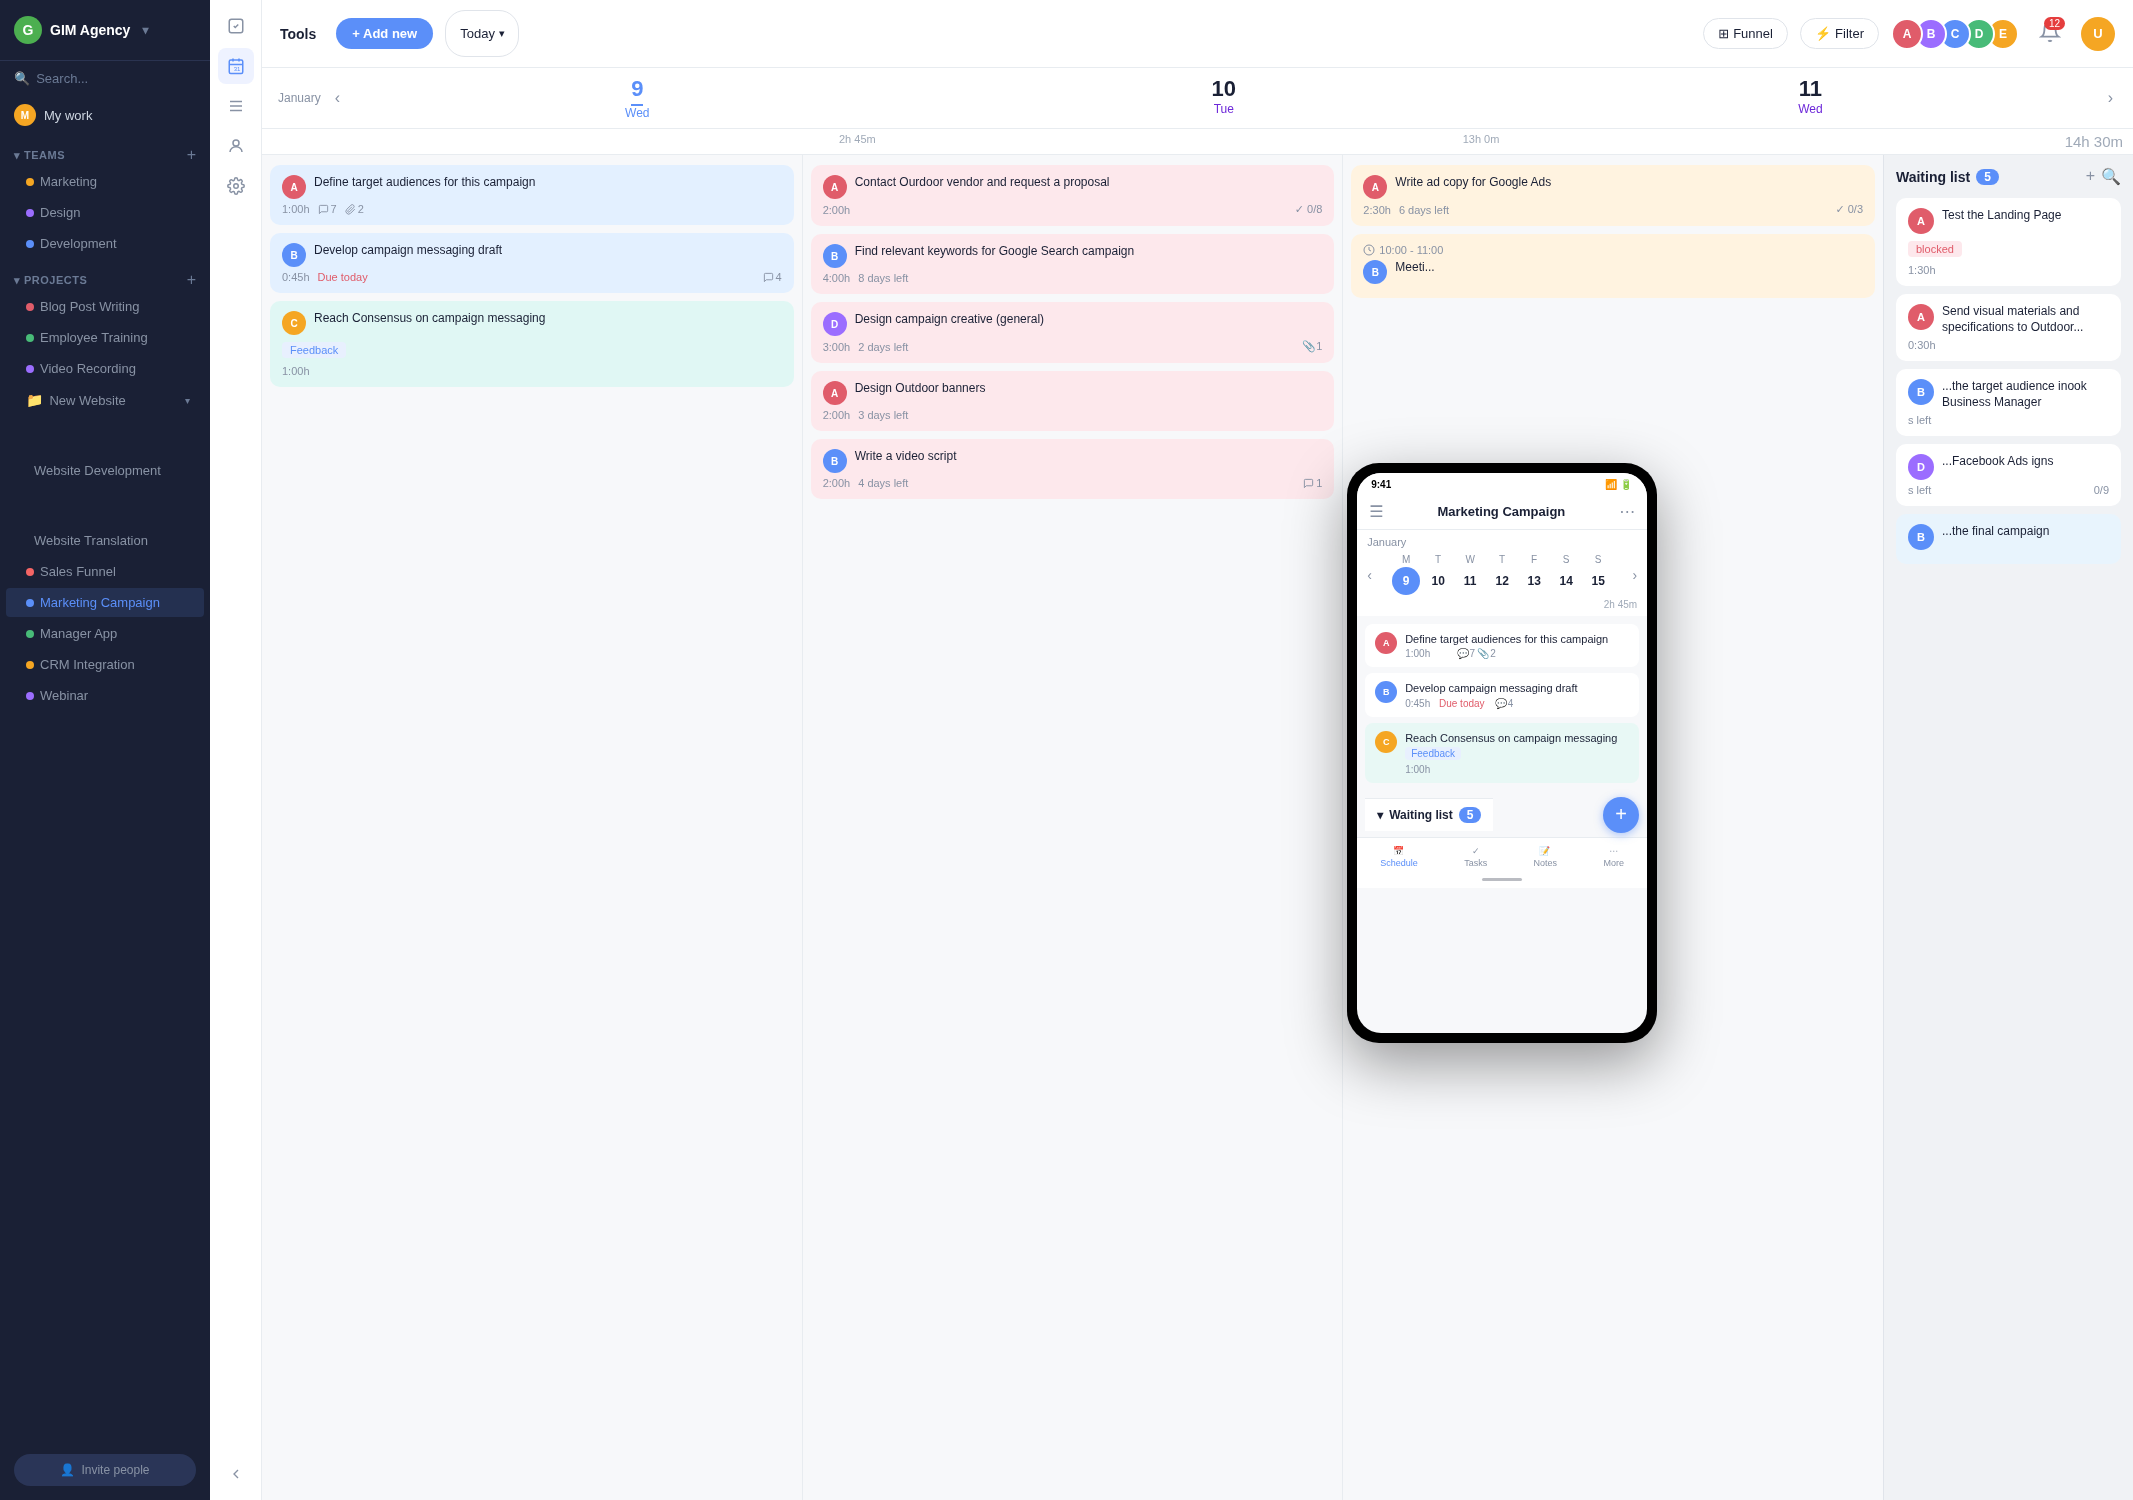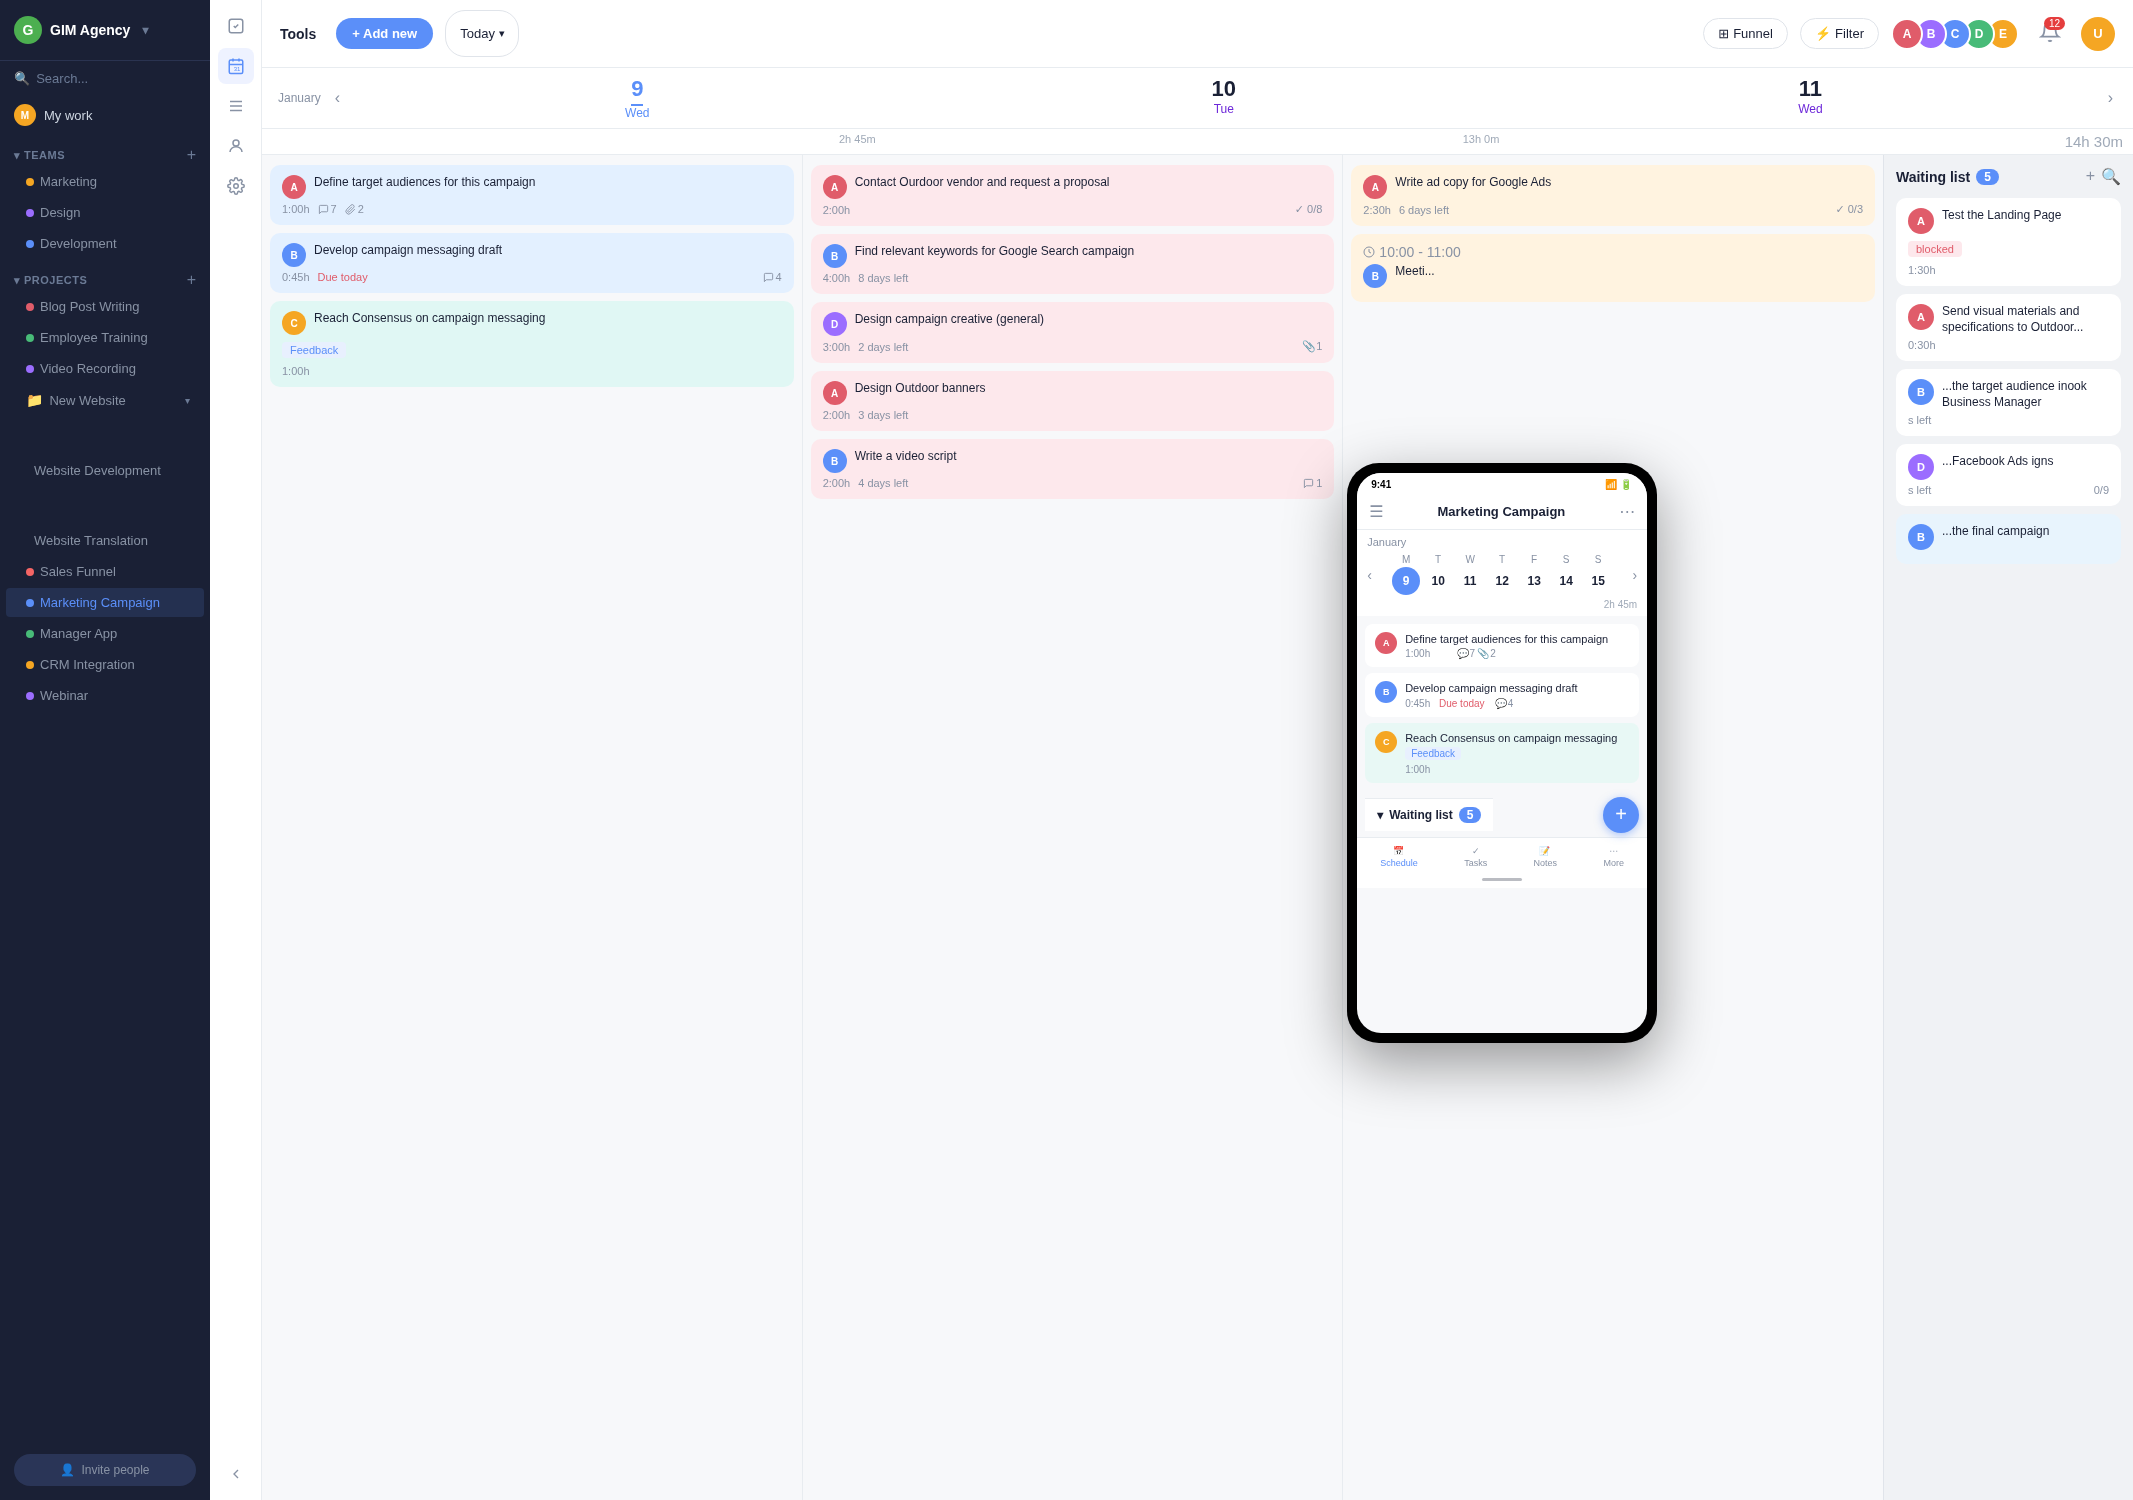--- a/index.html
+++ b/index.html
@@ -435,21 +435,21 @@
             <div class="card-avatar" style="background:#e05c6a;">A</div>
             <div class="card-title">Write ad copy for Google Ads</div>
           </div>
           <div class="card-meta">
             <span class="time">2:30h</span>
             <span>6 days left</span>
             <span style="display:flex;align-items:center;gap:2px;margin-left:auto;">✓ 0/3</span>
           </div>
         </div>
         <div class="task-card orange">
-          <div style="font-size:14px;color:#8892a4;display:flex;align-items:center;gap:4px;">
+          <div style="font-size:11px;color:#8892a4;display:flex;align-items:center;gap:4px;">
             <svg width="12" height="12" viewBox="0 0 24 24" fill="none" stroke="#8892a4" stroke-width="2">
                 <circle cx="12" cy="12" r="10"></circle>
                 <path d="M12 6v6l4 2"></path>
               </svg>
             <span>10:00 - 11:00</span>
           </div>
           <div class="card-header" style="margin-top:4px;">
             <div class="card-avatar" style="background:#5b8ff9;">B</div>
             <div class="card-title">Meeti...</div>
           </div>

